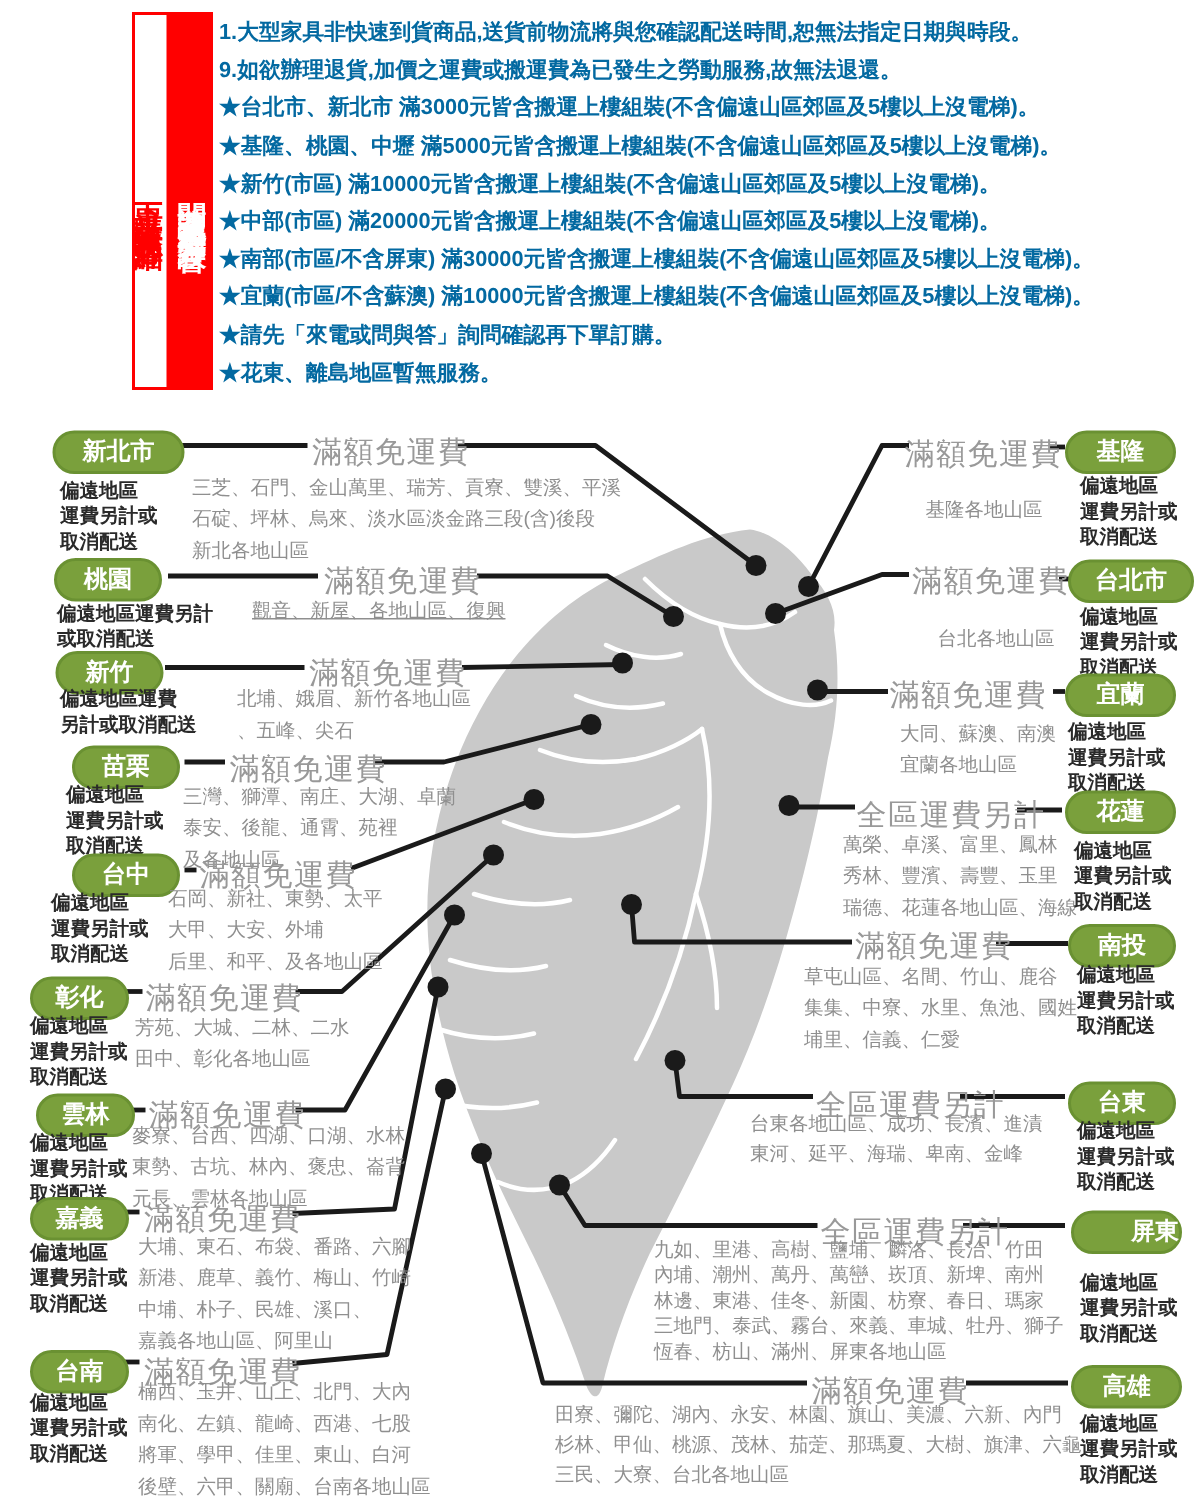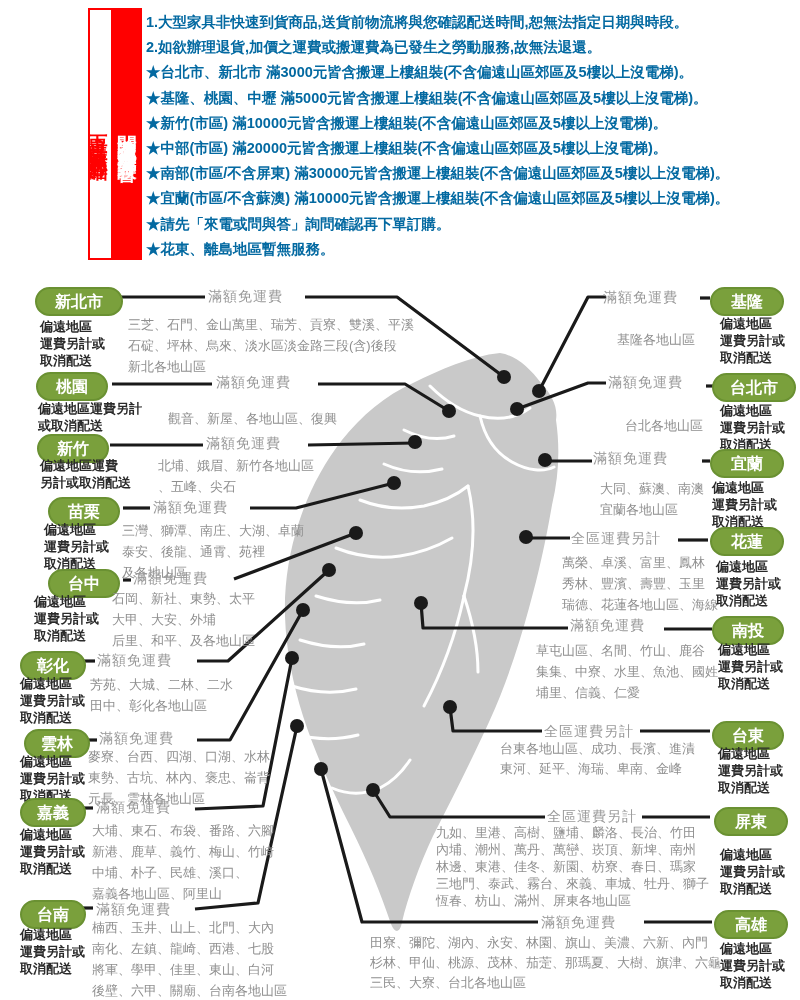--- a/index.html
+++ b/index.html
@@ -11,21 +11,21 @@
         box-sizing:border-box;display:flex;}
   .vcol{writing-mode:vertical-rl;text-orientation:upright;font-weight:bold;font-size:19px;
         letter-spacing:3px;text-align:center;padding-top:2px;box-sizing:border-box;}
   .vcol1{width:21px;background:#fff;color:#f00;}
   .vcol2{flex:1;background:#f00;color:#fff;}
   .notice{position:absolute;left:146px;top:10px;width:650px;}
   .nline{height:25.2px;line-height:25.2px;font-size:14.5px;font-weight:bold;color:#0369a1;white-space:nowrap;}
   
   .pill{position:absolute;height:25px;line-height:25px;background:#7aa03c;border:2px solid #6a9132;
         border-radius:15px;color:#fff;font-weight:bold;font-size:16px;text-align:center;box-sizing:content-box;}
-  .fee{position:absolute;font-size:14px;color:#999;white-space:nowrap;letter-spacing:1px;}
+  .fee{position:absolute;font-size:20px;color:#999;white-space:nowrap;letter-spacing:1px;}
   .note{position:absolute;font-size:13px;font-weight:bold;color:#2a2a2a;line-height:17px;white-space:pre-line;}
   .areas{position:absolute;font-size:13px;color:#8f8f8f;line-height:21px;white-space:pre-line;}
   .lh17{line-height:17px;} .lh20{line-height:20px;}
 </style>
 </head>
 <body>
 
 <div id="canvas">
 
   <svg id="mapsvg" viewBox="0 0 800 1000" xmlns="http://www.w3.org/2000/svg">
@@ -114,21 +114,21 @@
       <circle cx="373" cy="790" r="7"></circle>
     </g>
   </svg>
 
   <div class="vbox">
     <div class="vcol vcol1">下單訂購前請務必詳細</div>
     <div class="vcol vcol2">閱讀避免造成雙方誤會</div>
   </div>
   <div class="notice">
     <div class="nline">1.大型家具非快速到貨商品,送貨前物流將與您確認配送時間,恕無法指定日期與時段。</div>
-    <div class="nline">2.如欲辦理退貨,加價之運費或搬運費為已發生之勞動服務,故無法退還。</div>
+    <div class="nline">9.如欲辦理退貨,加價之運費或搬運費為已發生之勞動服務,故無法退還。</div>
     <div class="nline">★台北市、新北市 滿3000元皆含搬運上樓組裝(不含偏遠山區郊區及5樓以上沒電梯)。</div>
     <div class="nline">★基隆、桃園、中壢 滿5000元皆含搬運上樓組裝(不含偏遠山區郊區及5樓以上沒電梯)。</div>
     <div class="nline">★新竹(市區) 滿10000元皆含搬運上樓組裝(不含偏遠山區郊區及5樓以上沒電梯)。</div>
     <div class="nline">★中部(市區) 滿20000元皆含搬運上樓組裝(不含偏遠山區郊區及5樓以上沒電梯)。</div>
     <div class="nline">★南部(市區/不含屏東) 滿30000元皆含搬運上樓組裝(不含偏遠山區郊區及5樓以上沒電梯)。</div>
     <div class="nline">★宜蘭(市區/不含蘇澳) 滿10000元皆含搬運上樓組裝(不含偏遠山區郊區及5樓以上沒電梯)。</div>
     <div class="nline">★請先「來電或問與答」詢問確認再下單訂購。</div>
     <div class="nline">★花東、離島地區暫無服務。</div>
   </div>
 
@@ -138,21 +138,21 @@
 運費另計或
 取消配送</div>
   <div class="areas" style="left:128px;top:314px;">三芝、石門、金山萬里、瑞芳、貢寮、雙溪、平溪
 石碇、坪林、烏來、淡水區淡金路三段(含)後段
 新北各地山區</div>
 
   <div class="pill" style="left:36px;top:372px;width:68px;">桃園</div>
   <div class="fee" style="left:216px;top:374px;">滿額免運費</div>
   <div class="note" style="left:38px;top:400px;">偏遠地區運費另計
 或取消配送</div>
-  <div class="areas" style="left:168px;top:408px;">觀音、新屋、各地山區、復興</div>
+  <div class="areas" style="left:168px;top:396px;text-decoration:underline;">觀音、新屋、各地山區、復興</div>
 
   <div class="pill" style="left:37px;top:434px;width:68px;">新竹</div>
   <div class="fee" style="left:206px;top:435px;">滿額免運費</div>
   <div class="note" style="left:40px;top:457px;">偏遠地區運費
 另計或取消配送</div>
   <div class="areas" style="left:158px;top:455px;">北埔、娥眉、新竹各地山區
 、五峰、尖石</div>
 
   <div class="pill" style="left:48px;top:497px;width:68px;">苗栗</div>
   <div class="fee" style="left:153px;top:499px;">滿額免運費</div>
@@ -250,21 +250,21 @@
 埔里、信義、仁愛</div>
 
   <div class="pill" style="left:712px;top:721px;width:68px;">台東</div>
   <div class="fee" style="left:544px;top:723px;">全區運費另計</div>
   <div class="note" style="left:718px;top:745px;">偏遠地區
 運費另計或
 取消配送</div>
   <div class="areas lh20" style="left:500px;top:739px;">台東各地山區、成功、長濱、進漬
 東河、延平、海瑞、卑南、金峰</div>
 
-  <div class="pill" style="left:714px;top:807px;width:70px;">屏東</div>
+  <div class="pill" style="left:714px;top:807px;width:70px;text-align:right;">屏東</div>
   <div class="fee" style="left:547px;top:808px;">全區運費另計</div>
   <div class="note" style="left:720px;top:846px;">偏遠地區
 運費另計或
 取消配送</div>
   <div class="areas lh17" style="left:436px;top:824px;">九如、里港、高樹、鹽埔、麟洛、長治、竹田
 內埔、潮州、萬丹、萬巒、崁頂、新埤、南州
 林邊、東港、佳冬、新園、枋寮、春日、瑪家
 三地門、泰武、霧台、來義、車城、牡丹、獅子
 恆春、枋山、滿州、屏東各地山區</div>
 

